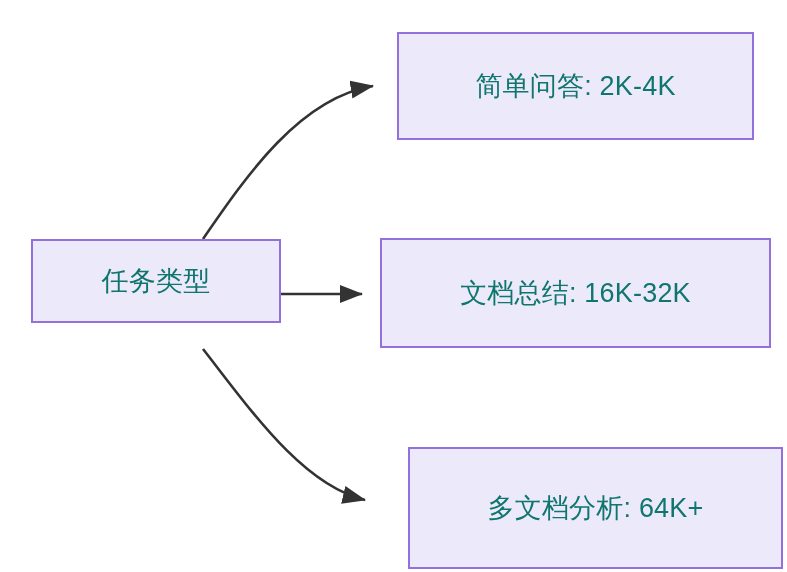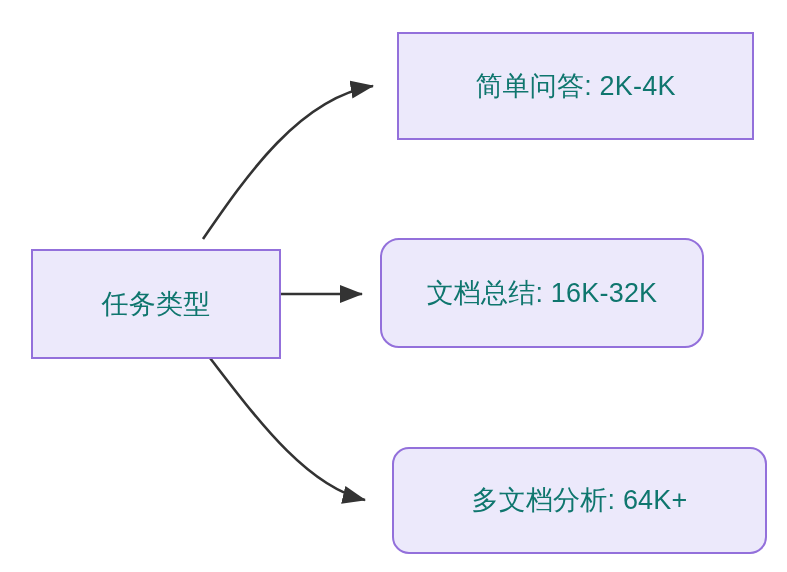--- a/index.html
+++ b/index.html
@@ -34,43 +34,41 @@
     align-items: center;
     justify-content: center;
     color: #0f766e;
     font-size: 27px;
     line-height: 1.2;
     letter-spacing: 0.2px;
     white-space: nowrap;
   }
   #node-source {
     left: 31px;
-    top: 249px;
+    top: 239px;
     width: 250px;
-    height: 110px;
+    height: 84px;
   }
   #node-simple-qa {
     left: 397px;
     top: 32px;
     width: 357px;
     height: 108px;
   }
   #node-doc-summary {
     left: 380px;
     top: 238px;
-    width: 324px;
+    width: 391px;
     height: 110px;
-    border-radius: 19px;
   }
   #node-multi-doc {
-    left: 392px;
+    left: 408px;
     top: 447px;
     width: 375px;
-    height: 107px;
-    border-radius: 17px;
+    height: 122px;
   }
   .node-label {
     display: block;
   }
 </style>
 </head>
 <body>
 
 <div id="diagram-canvas">
 

